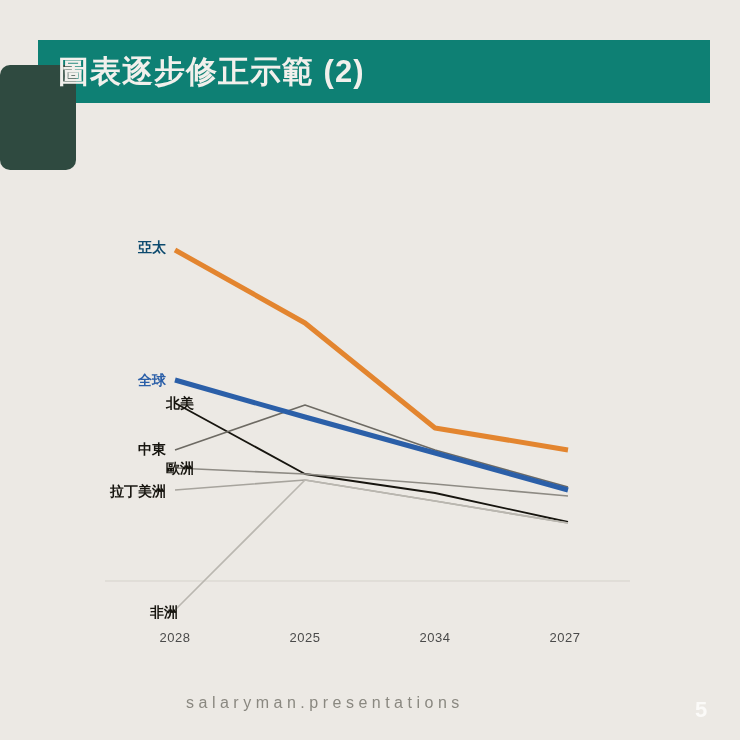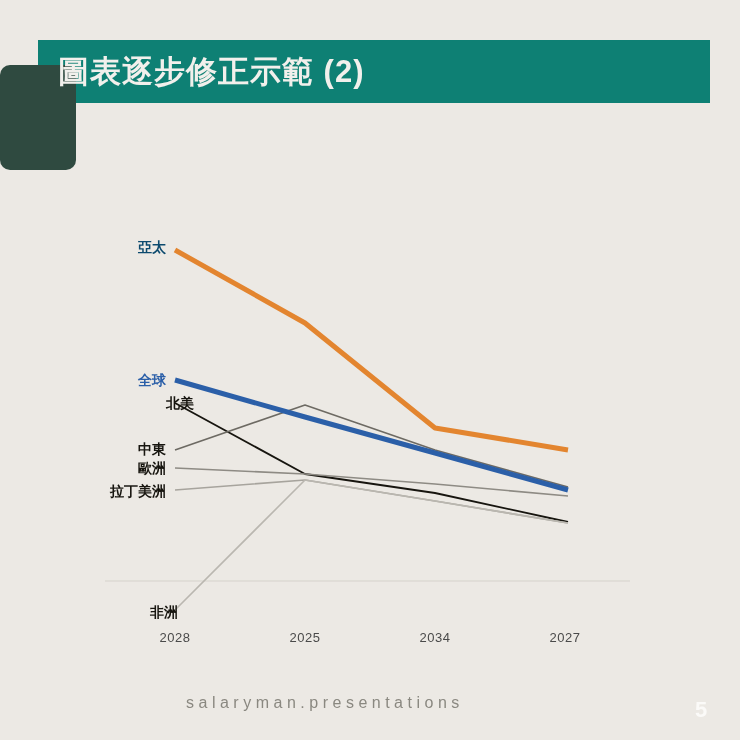--- a/index.html
+++ b/index.html
@@ -112,21 +112,21 @@
         <polyline points="175,490 305,480 435,501 568,523" fill="none" stroke="#a7a49d" stroke-width="1.6" stroke-linejoin="round" stroke-linecap="butt"></polyline>
         <polyline points="175,610 305,480 435,501 568,523" fill="none" stroke="#bab7b0" stroke-width="1.6" stroke-linejoin="round" stroke-linecap="butt"></polyline>
         <polyline points="175,250 305,323 435,428 568,450" fill="none" stroke="#e3852f" stroke-width="5" stroke-linejoin="round" stroke-linecap="butt"></polyline>
         <polyline points="175,380 305,417 435,453 568,490" fill="none" stroke="#2b5fa8" stroke-width="5" stroke-linejoin="round" stroke-linecap="butt"></polyline>
       </svg>
     <div id="series-label-layer">
         <div class="series-label" style="color: #0c4a6e; top: 248px; left: 0px; width: 166px;">亞太</div>
         <div class="series-label" style="color: rgb(43, 95, 168); top: 381px; left: 0px; width: 166px;">全球</div>
         <div class="series-label" style="color: rgb(23, 21, 15); top: 404px; left: 0px; width: 166px; margin-left: 28px;">北美</div>
         <div class="series-label" style="color: rgb(23, 21, 15); top: 450px; left: 0px; width: 166px;">中東</div>
-        <div class="series-label" style="color: rgb(23, 21, 15); top: 469px; left: 0px; width: 166px;">歐洲</div>
+        <div class="series-label" style="color: rgb(23, 21, 15); top: 469px; left: 0px; width: 166px; padding-left: 28px;">歐洲</div>
         <div class="series-label" style="color: rgb(23, 21, 15); top: 492px; left: 0px; width: 166px;">拉丁美洲</div>
         <div class="series-label" style="color: rgb(23, 21, 15); top: 613px; left: 0px; width: 166px; padding-left: 12px;">非洲</div>
       </div>
     <div id="x-axis-layer">
         <div class="axis-tick" style="left: 175px; top: 630px;">2028</div>
         <div class="axis-tick" style="left: 305px; top: 630px;">2025</div>
         <div class="axis-tick" style="left: 435px; top: 630px;">2034</div>
         <div class="axis-tick" style="left: 565px; top: 630px;">2027</div>
       </div>
   </div>

